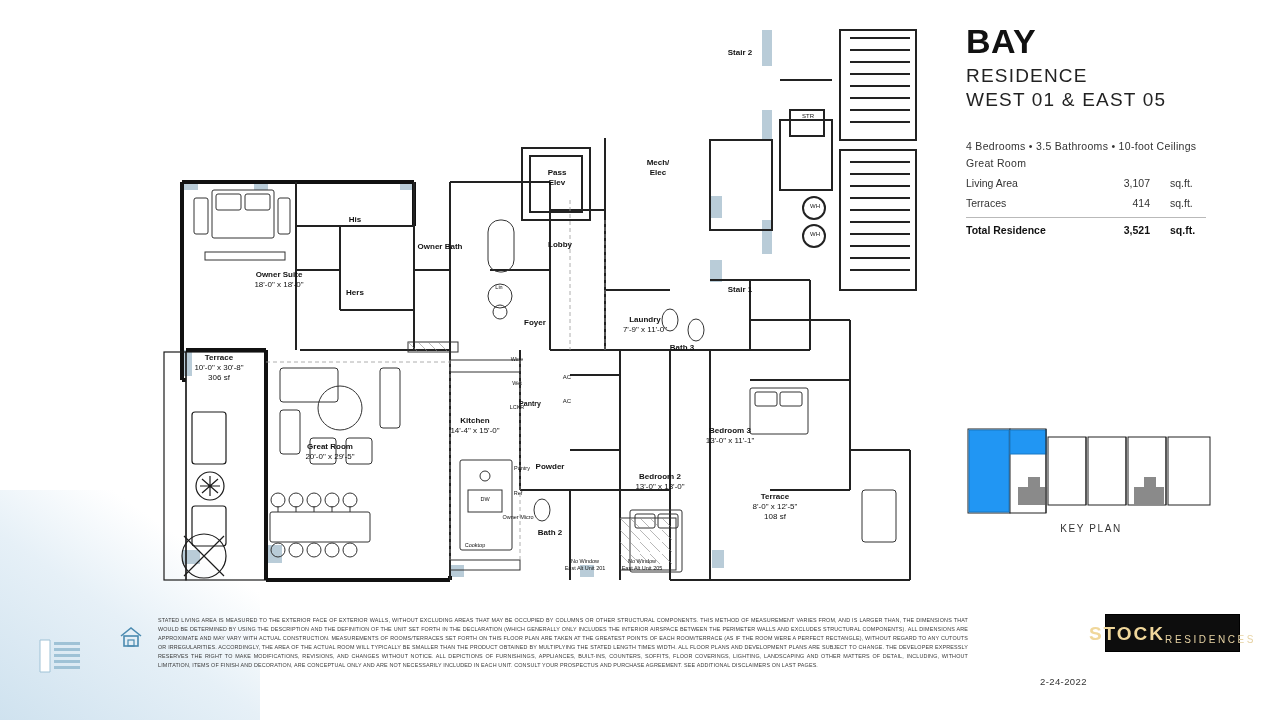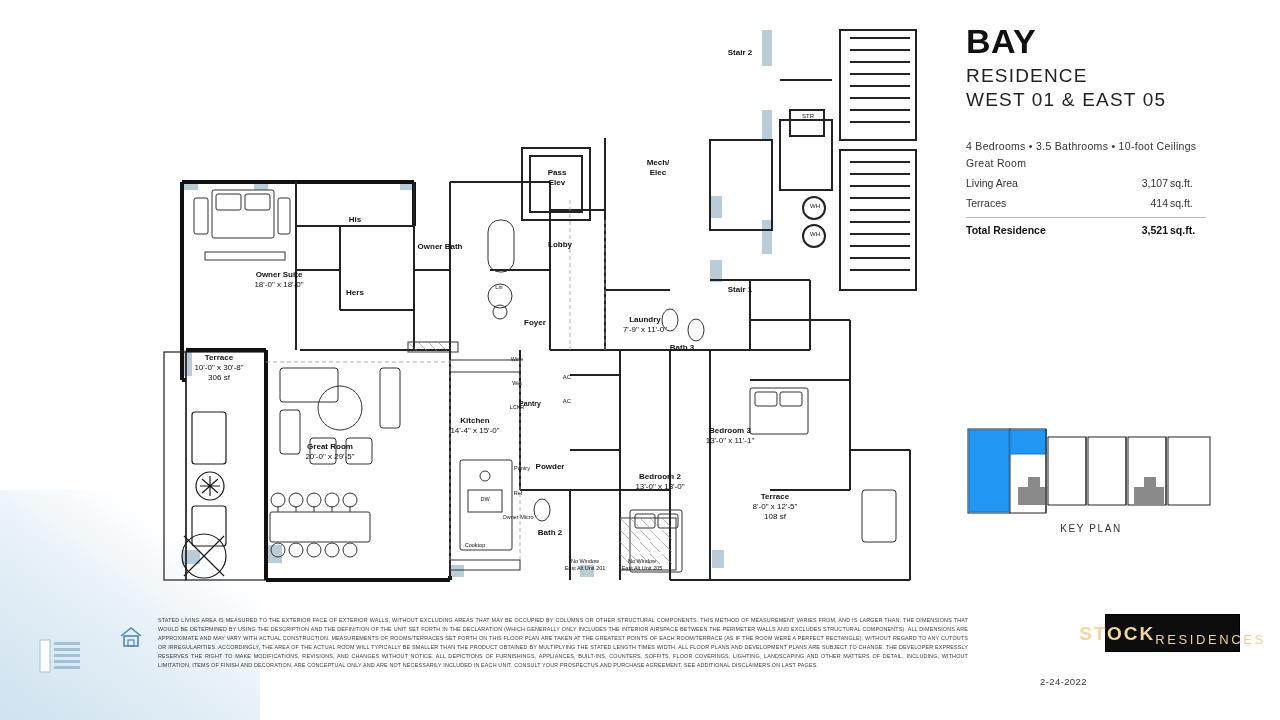--- a/index.html
+++ b/index.html
@@ -30,21 +30,21 @@
   .info .sub1, .info .sub2 {
     font-size:19px; letter-spacing:1.2px; color:#222; line-height:1.25; font-weight:400;
   }
   .info .sub1{ margin-top:6px;}
   .info .feat {
     margin-top:26px; font-size:10.5px; letter-spacing:0.3px; color:#333; line-height:1.7;
   }
   .areas { width:240px; font-size:10.5px; color:#333; }
   .areas .row { display:flex; justify-content:space-between; padding:4px 0; }
   .areas .row .lbl { flex: 0 0 auto; }
-  .areas .row .val { display:flex; gap:2px; }
+  .areas .row .val { display:flex; gap:20px; }
   .areas .row .num { width:38px; text-align:right; }
   .areas .row .unit { width:36px; text-align:left; }
   .areas .divider { border-top:1px solid #b9b9b9; margin:4px 0 2px; }
   .areas .total { font-weight:bold; color:#111; }
 
   
   .keyplan { position:absolute; left:966px; top:425px; width:250px; }
   .keyplan .kp-box { position:relative; width:250px; height:90px; }
   .kp-caption { margin-top:8px; text-align:center; font-size:10px; letter-spacing:1.6px; color:#333; }
 
@@ -60,21 +60,21 @@
     letter-spacing:0.15px;
   }
   .houseicon { position:absolute; left:-32px; top:8px; }
   .stocklogo {
     position:absolute; left:955px; top:-2px; width:135px; height:38px;
     background:#0d0d0d; color:#e8c87a;
     display:flex; flex-direction:row; align-items:center; justify-content:center;
     border:1px solid #000;
   }
   .stocklogo .s1 { font-size:19px; font-weight:bold; letter-spacing:2px; line-height:1; color:#f0d79b;}
-  .stocklogo .s2 { font-size:13px; letter-spacing:2.6px; margin-top:12px; color:#e6d2a3;}
+  .stocklogo .s2 { font-size:10px; letter-spacing:2.6px; margin-top:12px; color:#e6d2a3;}
   .datestamp { position:absolute; left:1040px; top:676px; font-size:9.5px; color:#333; letter-spacing:0.4px; }
 
   .brandmark { position:absolute; left:36px; top:636px; }
 
   
   .rlabel { position:absolute; text-align:center; font-size:8px; color:#111; line-height:1.25; }
   .rlabel b { font-weight:bold; }
 </style>
 </head>
 <body>

